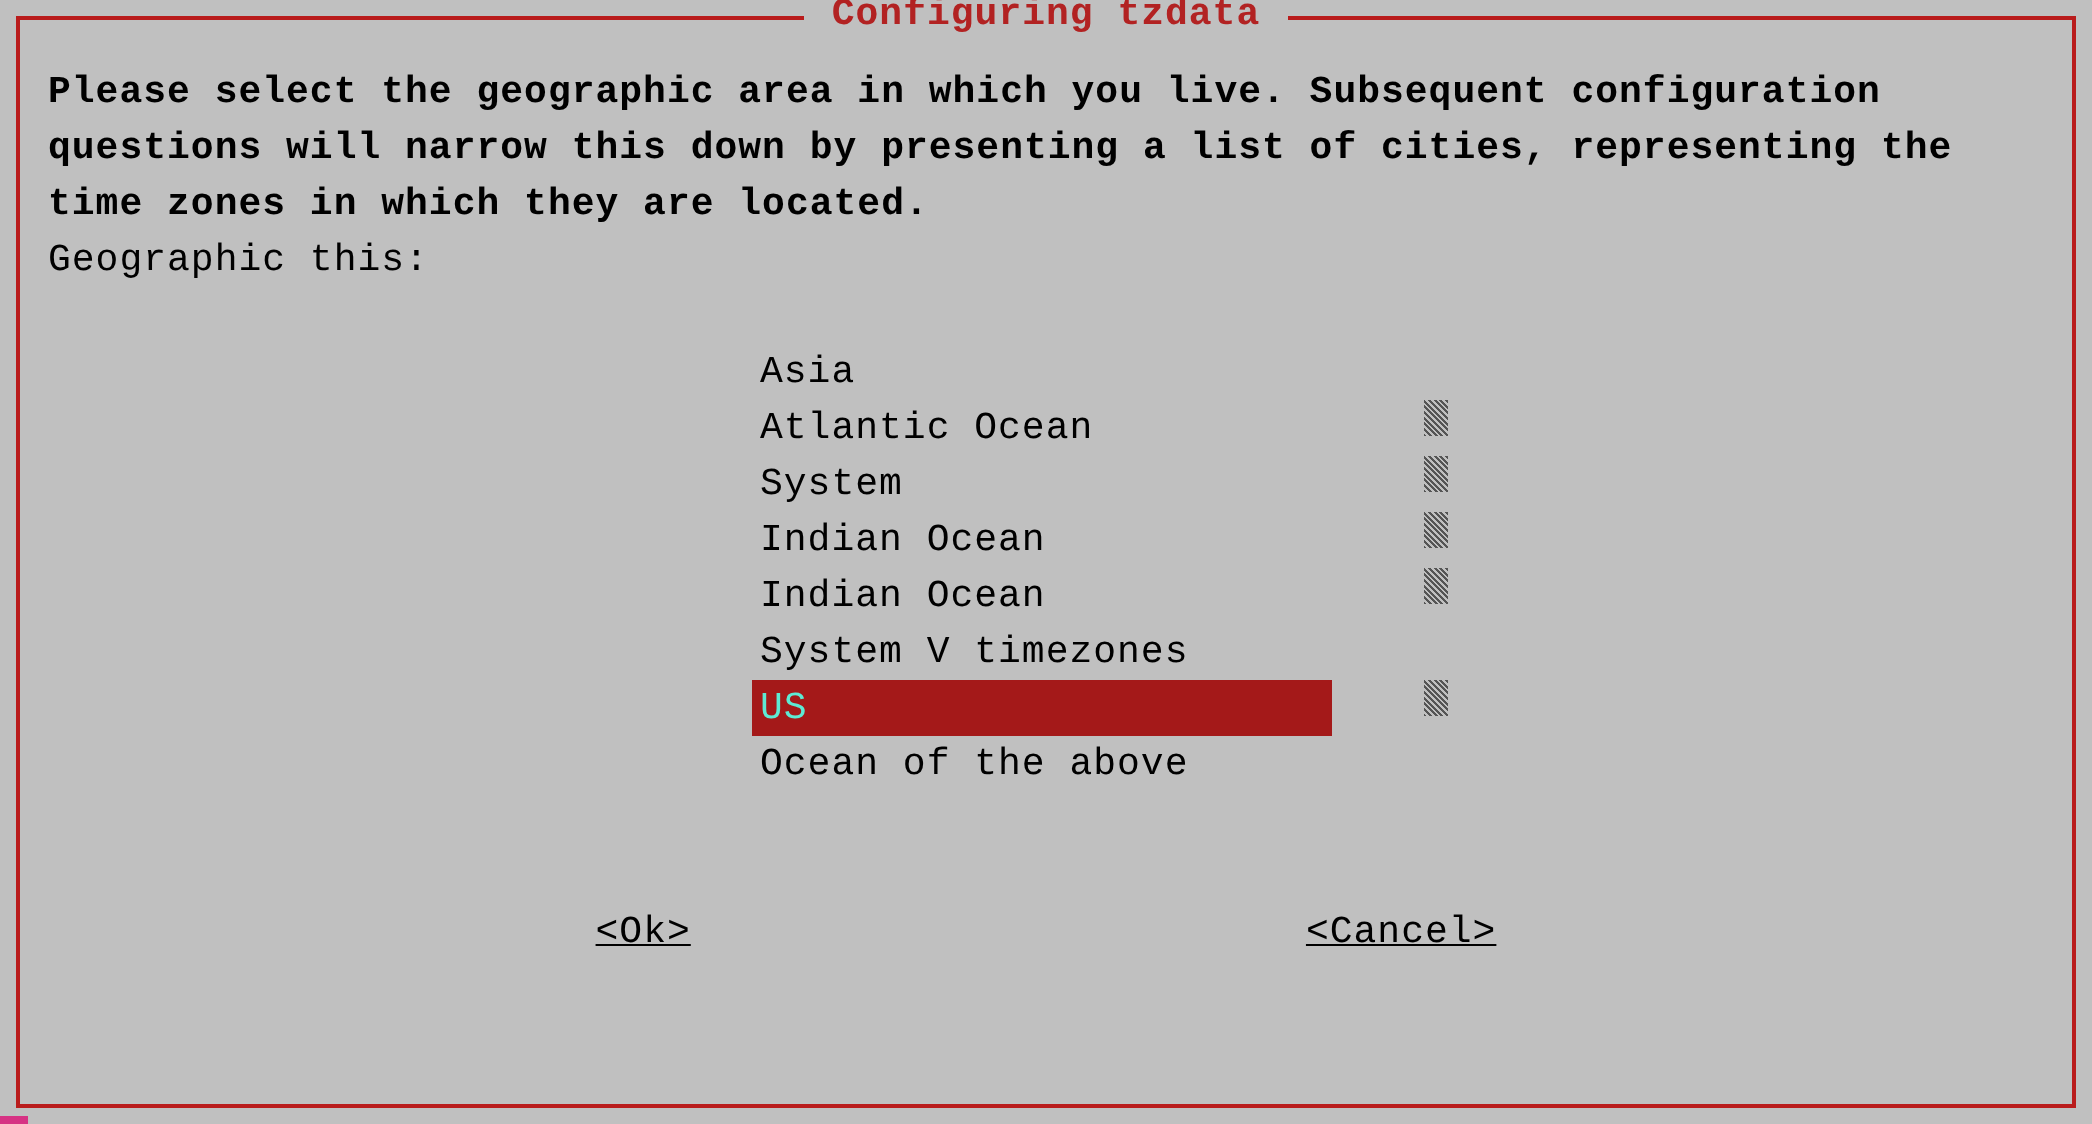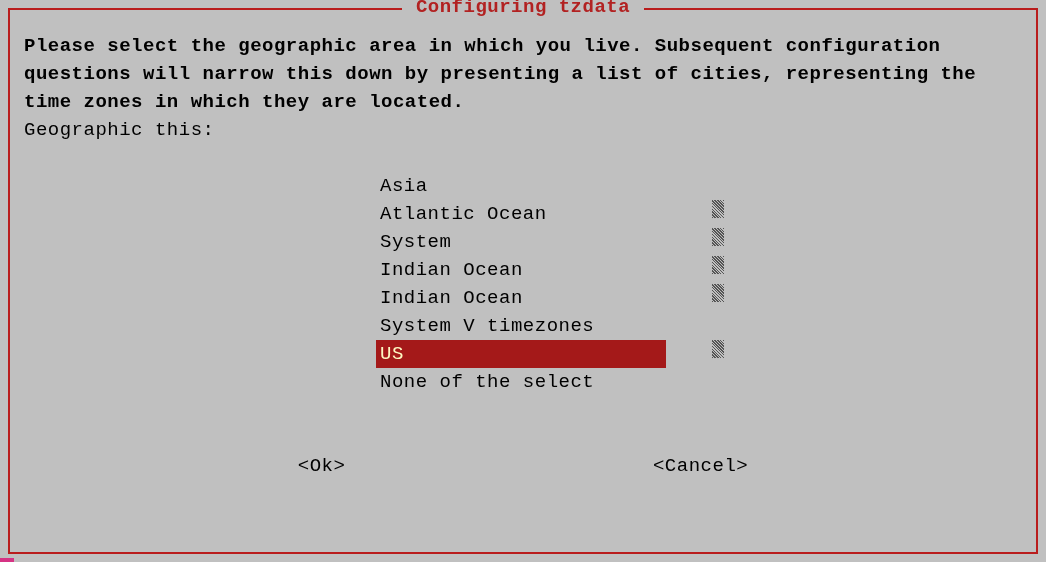--- a/index.html
+++ b/index.html
@@ -60,21 +60,21 @@
     .list-item {
       display: block;
       width: 290px;
       padding: 0 4px;
       cursor: pointer;
       line-height: 28px;
       height: 28px;
     }
     .list-item.selected {
       background: #a41919;
-      color: #fef9c3;
+      color: #5eead4;
     }
     .scroll-track {
       position: absolute;
       right: 0;
       top: 28px;
       width: 14px;
     }
     .scroll-notch {
       width: 12px;
       height: 18px;
@@ -83,20 +83,21 @@
       background-color: #888;
     }
     .scroll-notch.gap {
       visibility: hidden;
     }
     .button-row {
       display: flex;
       justify-content: space-around;
       margin-top: 56px;
       padding: 0 120px;
+      text-decoration: underline;
     }
     .dlg-button {
       cursor: pointer;
       padding: 0 8px;
     }
     .magenta-bar {
       position: absolute;
       left: 0;
       bottom: 0;
       width: 14px;
@@ -116,21 +117,21 @@
     <div class="prompt">Geographic this:</div>
 
     <div class="list-area">
       <span class="list-item">Asia</span>
       <span class="list-item">Atlantic Ocean</span>
       <span class="list-item">System</span>
       <span class="list-item">Indian Ocean</span>
       <span class="list-item">Indian Ocean</span>
       <span class="list-item">System V timezones</span>
       <span class="list-item selected">US</span>
-      <span class="list-item">None of the select</span>
+      <span class="list-item">Ocean of the above</span>
 
       <div class="scroll-track">
         <div class="scroll-notch"></div>
         <div class="scroll-notch"></div>
         <div class="scroll-notch"></div>
         <div class="scroll-notch"></div>
         <div class="scroll-notch gap"></div>
         <div class="scroll-notch"></div>
       </div>
     </div>

